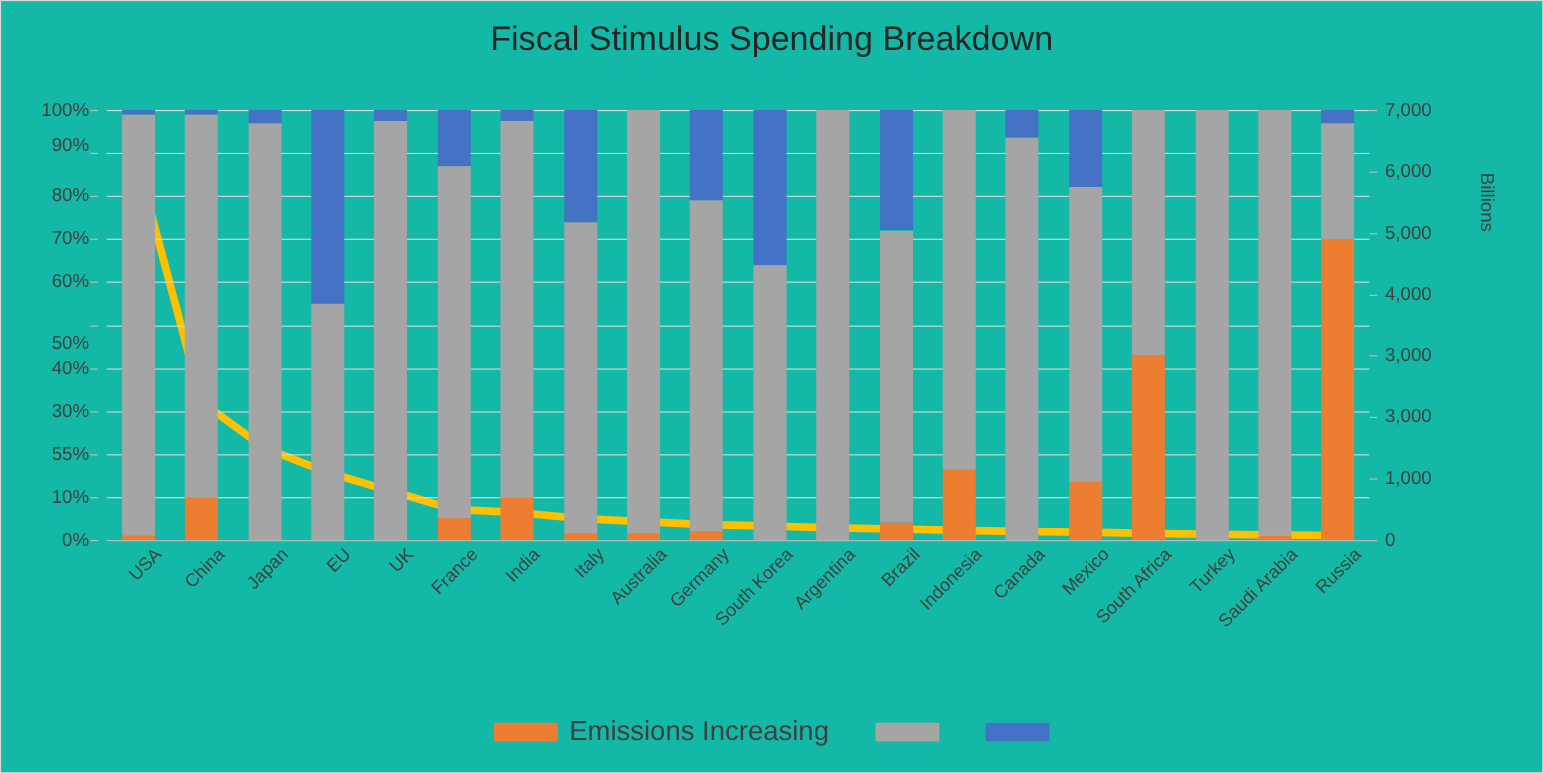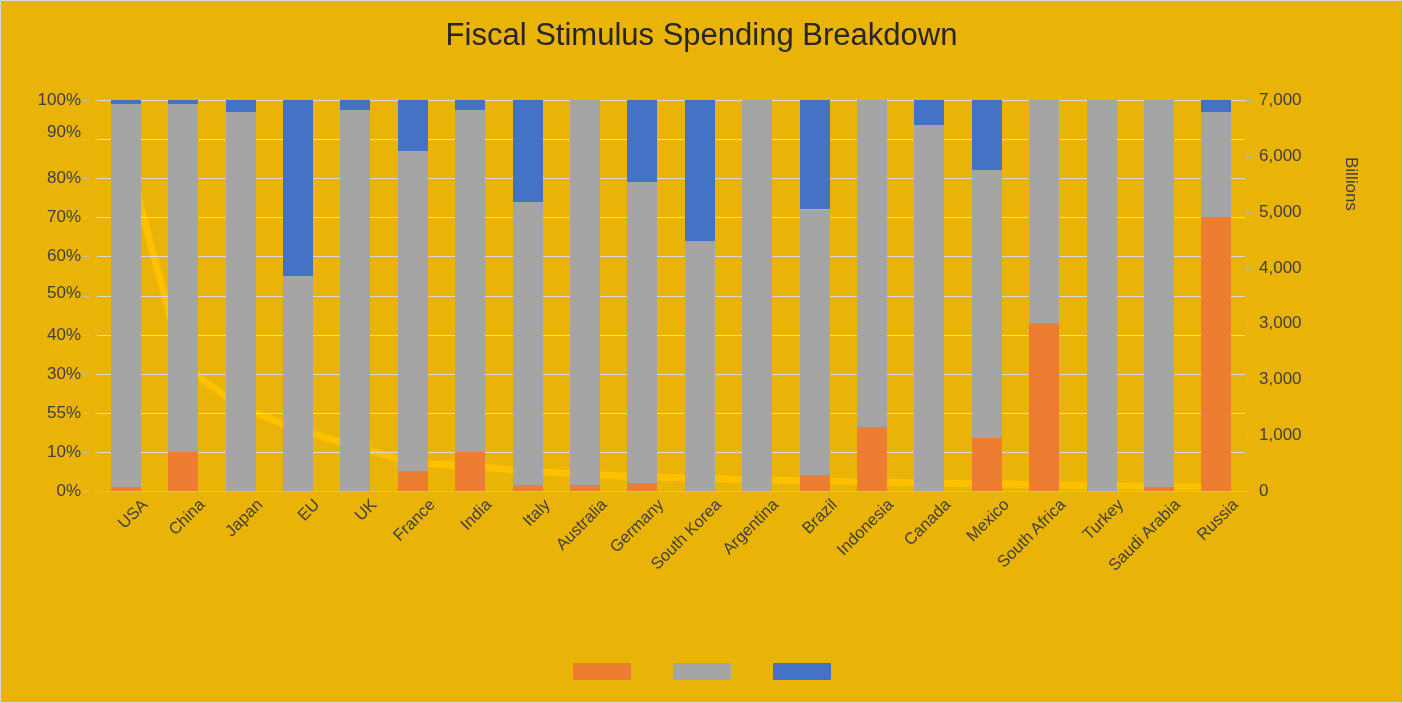--- a/index.html
+++ b/index.html
@@ -7,21 +7,21 @@
     width:1403px;height:703px;
     background:#ffffff;
     font-family:"Liberation Sans", sans-serif;
     overflow:hidden;
     position:relative;
   }
   #chart-root{
     position:absolute;inset:0;
     border:1px solid #d9d9d9;
     box-sizing:border-box;
-    background:#eab308;
+    background:#14b8a6;
   }
   #chart-title{
     position:absolute;
     left:0;right:0;top:16px;
     text-align:center;
     font-size:31px;
     color:#262626;
     font-weight:400;
     letter-spacing:0px;
     white-space:nowrap;
@@ -123,21 +123,21 @@
       <div class="lbl" style="top: 0px;">100%</div>
       <div class="tickmark" style="top: 0px;"></div>
       <div class="lbl" style="top: 32px;">90%</div>
       <div class="tickmark" style="top: 39.1px;"></div>
       <div class="lbl" style="top: 78.2px;">80%</div>
       <div class="tickmark" style="top: 78.2px;"></div>
       <div class="lbl" style="top: 117.3px;">70%</div>
       <div class="tickmark" style="top: 117.3px;"></div>
       <div class="lbl" style="top: 156.4px;">60%</div>
       <div class="tickmark" style="top: 156.4px;"></div>
-      <div class="lbl" style="top: 193px;">50%</div>
+      <div class="lbl" style="top: 212px;">50%</div>
       <div class="tickmark" style="top: 195.5px;"></div>
       <div class="lbl" style="top: 234.6px;">40%</div>
       <div class="tickmark" style="top: 234.6px;"></div>
       <div class="lbl" style="top: 273.7px;">30%</div>
       <div class="tickmark" style="top: 273.7px;"></div>
       <div class="lbl" style="top: 312.8px;">55%</div>
       <div class="tickmark" style="top: 312.8px;"></div>
       <div class="lbl" style="top: 351.9px;">10%</div>
       <div class="tickmark" style="top: 351.9px;"></div>
       <div class="lbl" style="top: 391px;">0%</div>
@@ -287,20 +287,21 @@
       <div class="cat" style="left: 849.7px;">Mexico</div>
       <div class="cat" style="left: 870.1px;">South Africa</div>
       <div class="cat" style="left: 966.5px;">Turkey</div>
       <div class="cat" style="left: 979.9px;">Saudi Arabia</div>
       <div class="cat" style="left: 1081.3px;">Russia</div>
     </div>
 
   <div id="legend">
       <div class="legend-item">
         <span class="legend-swatch" style="background: rgb(237, 125, 49);"></span>
+        <span class="legend-label">Emissions Increasing</span>
       </div>
       <div class="legend-item">
         <span class="legend-swatch" style="background: rgb(165, 165, 165);"></span>
       </div>
       <div class="legend-item">
         <span class="legend-swatch" style="background: rgb(68, 114, 196);"></span>
       </div>
     </div>
 
 </div>

